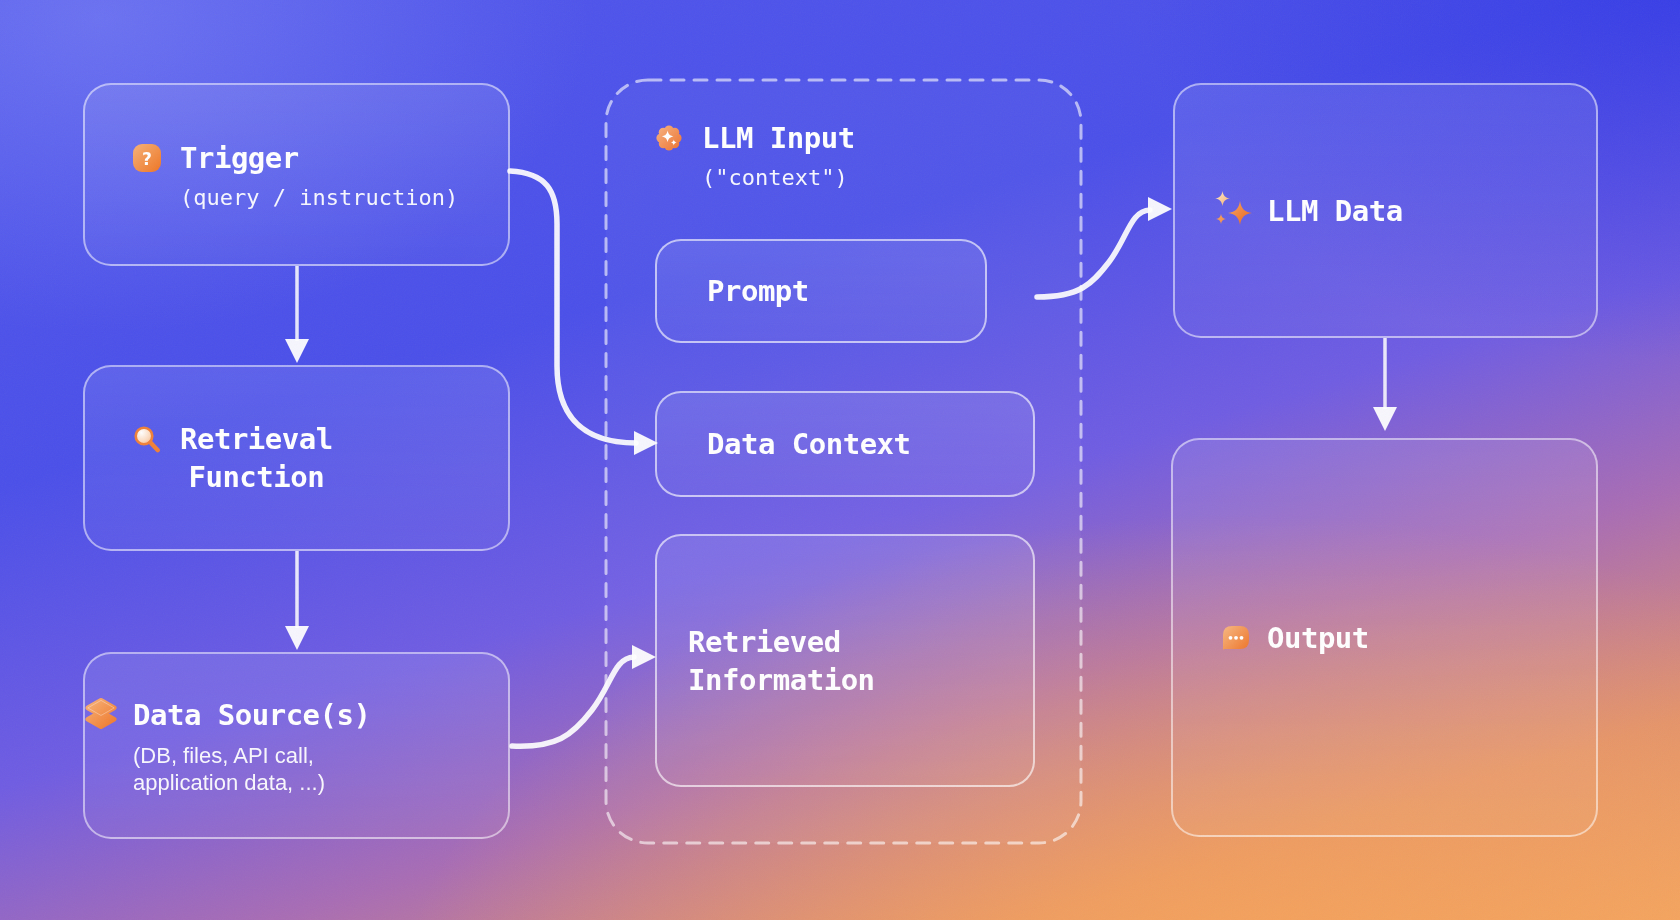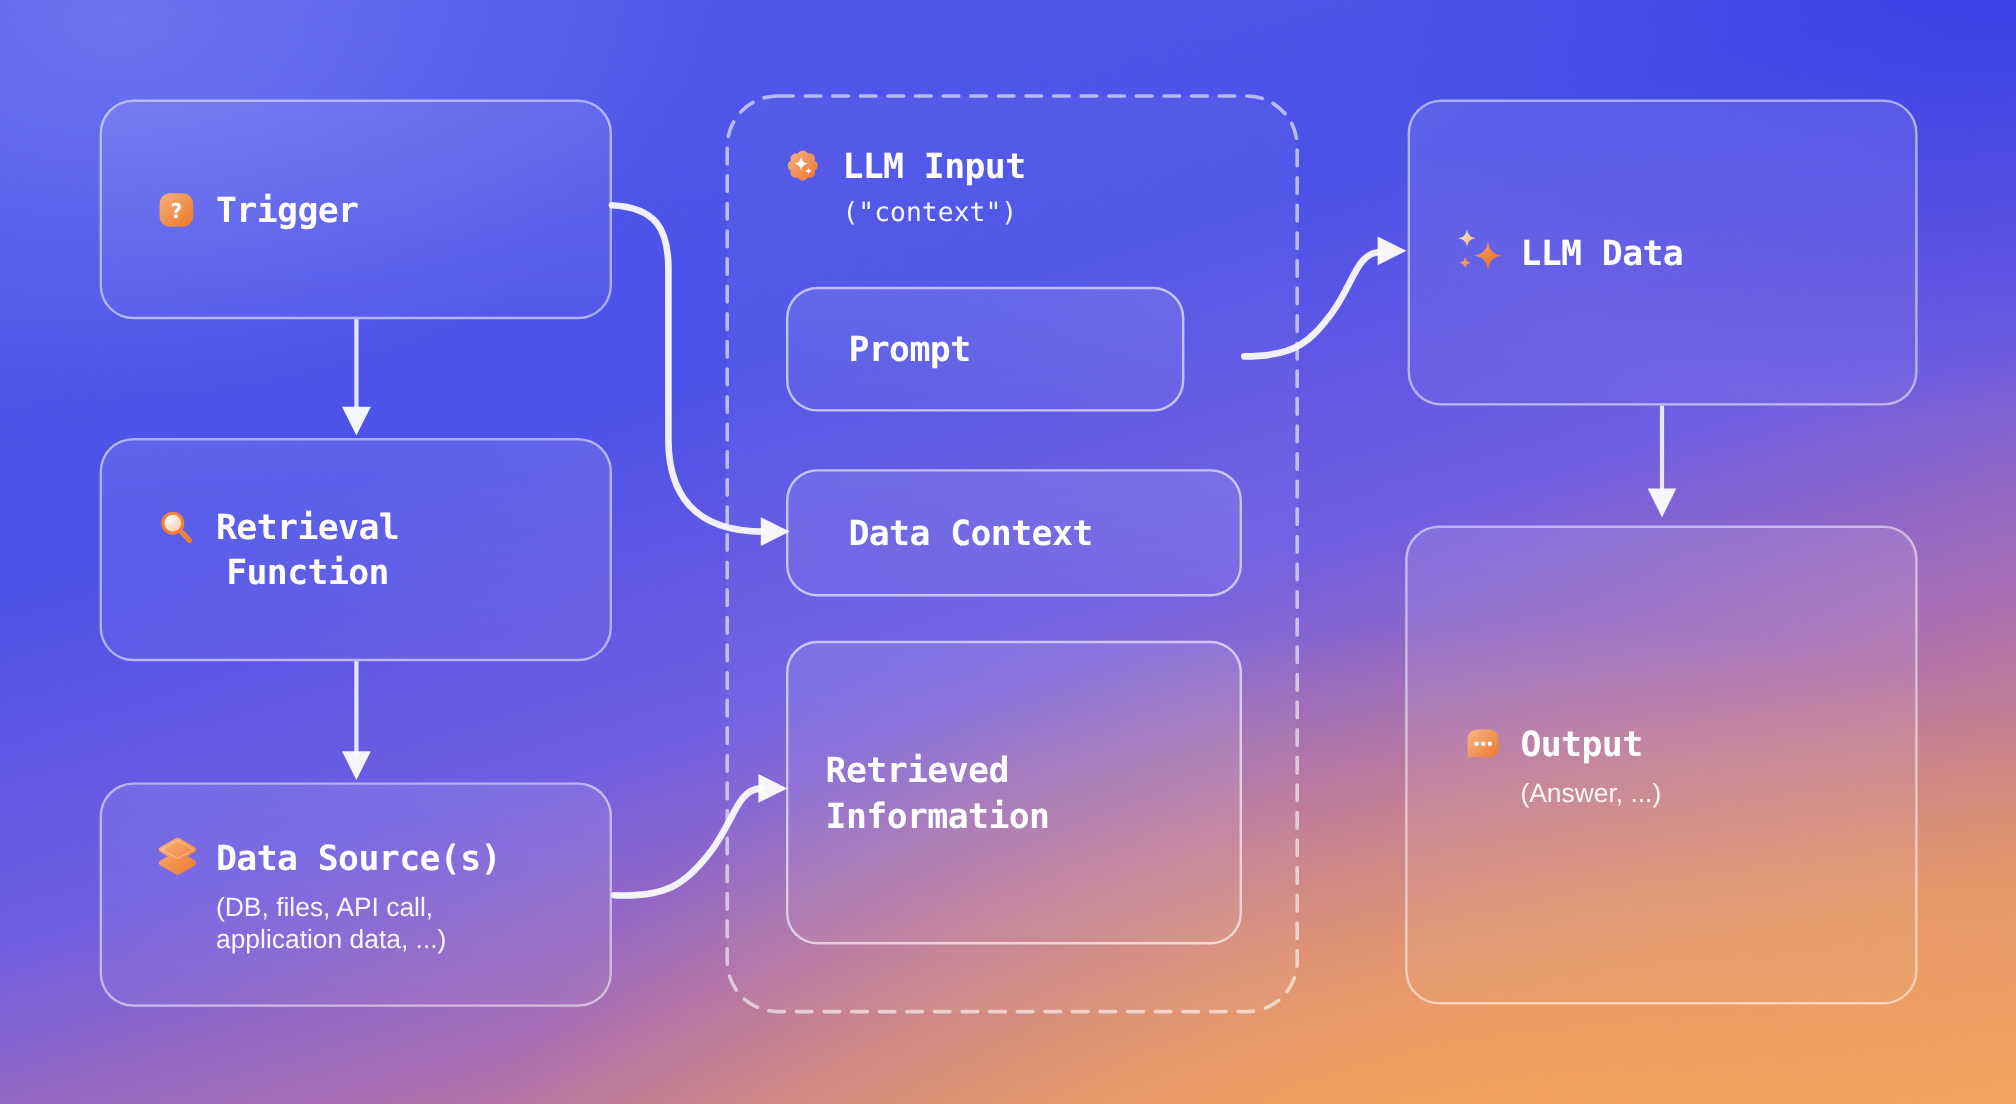--- a/index.html
+++ b/index.html
@@ -77,41 +77,42 @@
             <linearGradient id="gq" x1="0" y1="0" x2="1" y2="1">
           <stop offset="0" stop-color="#f7b177"></stop>
               <stop offset="1" stop-color="#ee7523"></stop>
             </linearGradient>
           </defs>
         <rect x="1" y="1" width="28" height="28" rx="9" fill="url(#gq)"></rect>
         <text x="15" y="21.5" font-family="DejaVu Sans, sans-serif" font-size="17" font-weight="bold" fill="#ffffff" text-anchor="middle">?</text>
       </svg>
       <div class="title" style="margin-left:18px;">Trigger</div>
     </div>
+    <div class="sub-mono indent">(query / instruction)</div>
   </div>
 
   <div class="node" id="node-retrieval" style="left:83px;top:365px;width:427px;height:186px;padding-left:47px;">
     <div class="row top">
       <svg class="icon" width="30" height="30" viewBox="0 0 30 30" style="margin-top:5px;">
         <defs>
             <radialGradient id="gm" cx="0.35" cy="0.3" r="0.95">
           <stop offset="0" stop-color="#ffffff"></stop>
               <stop offset="0.55" stop-color="#fbd9bd"></stop>
               <stop offset="1" stop-color="#f4a26a"></stop>
             </radialGradient>
           </defs>
         <circle cx="12" cy="11" r="8.3" fill="url(#gm)" stroke="#ef8038" stroke-width="2.6"></circle>
         <line x1="18.5" y1="17.5" x2="25.8" y2="25.2" stroke="#ef8038" stroke-width="4.4" stroke-linecap="round"></line>
       </svg>
       <div class="title" style="margin-left:18px;">Retrieval
 Function</div>
     </div>
   </div>
 
-  <div class="node" id="node-datasource" style="left:83px;top:652px;width:427px;height:187px;padding-left:47px;">
+  <div class="node" id="node-datasource" style="left:83px;top:652px;width:427px;height:187px;">
     <div class="row">
       <svg class="icon" width="32" height="37" viewBox="0 0 34 38">
         <defs>
             <linearGradient id="gl" x1="0" y1="0" x2="34" y2="38" gradientUnits="userSpaceOnUse">
           <stop offset="0" stop-color="#f9b77e"></stop>
               <stop offset="1" stop-color="#ee6f1f"></stop>
             </linearGradient>
           </defs>
         <path d="M17,16 L31,24 L17,32 L3,24 Z" fill="url(#gl)" stroke="url(#gl)" stroke-width="5" stroke-linejoin="round"></path>
         <path d="M17,4 L31,12 L17,20 L3,12 Z" fill="url(#gl)" stroke="url(#gl)" stroke-width="5" stroke-linejoin="round"></path>
@@ -199,21 +200,20 @@
               <stop offset="1" stop-color="#ed6c1d"></stop>
             </linearGradient>
           </defs>
         <path d="M3,27.5 L3,12 Q3,3 12,3 L20,3 Q29,3 29,12 L29,17 Q29,26 20,26 L4.5,26 Q3,26 3,27.5 Z" fill="url(#gc)"></path>
         <circle cx="10.5" cy="14.8" r="1.9" fill="#ffffff"></circle>
         <circle cx="16" cy="14.8" r="1.9" fill="#ffffff"></circle>
         <circle cx="21.5" cy="14.8" r="1.9" fill="#ffffff"></circle>
       </svg>
       <div class="title" style="margin-left:15px;">Output</div>
     </div>
-    <div class="sub-sans" style="margin-left:47px;">(Answer, ...)</div>
   </div>
 
   <svg id="noise" width="1680" height="920">
     <filter id="nz">
         <feTurbulence type="fractalNoise" baseFrequency="0.9" numOctaves="2" stitchTiles="stitch"></feTurbulence>
       </filter>
     <rect width="1680" height="920" filter="url(#nz)"></rect>
   </svg>
 
 </div>

